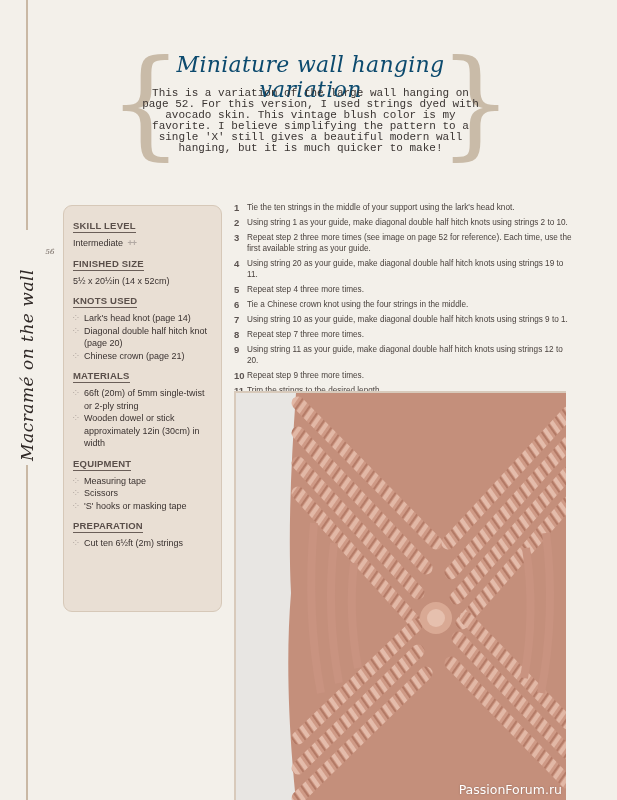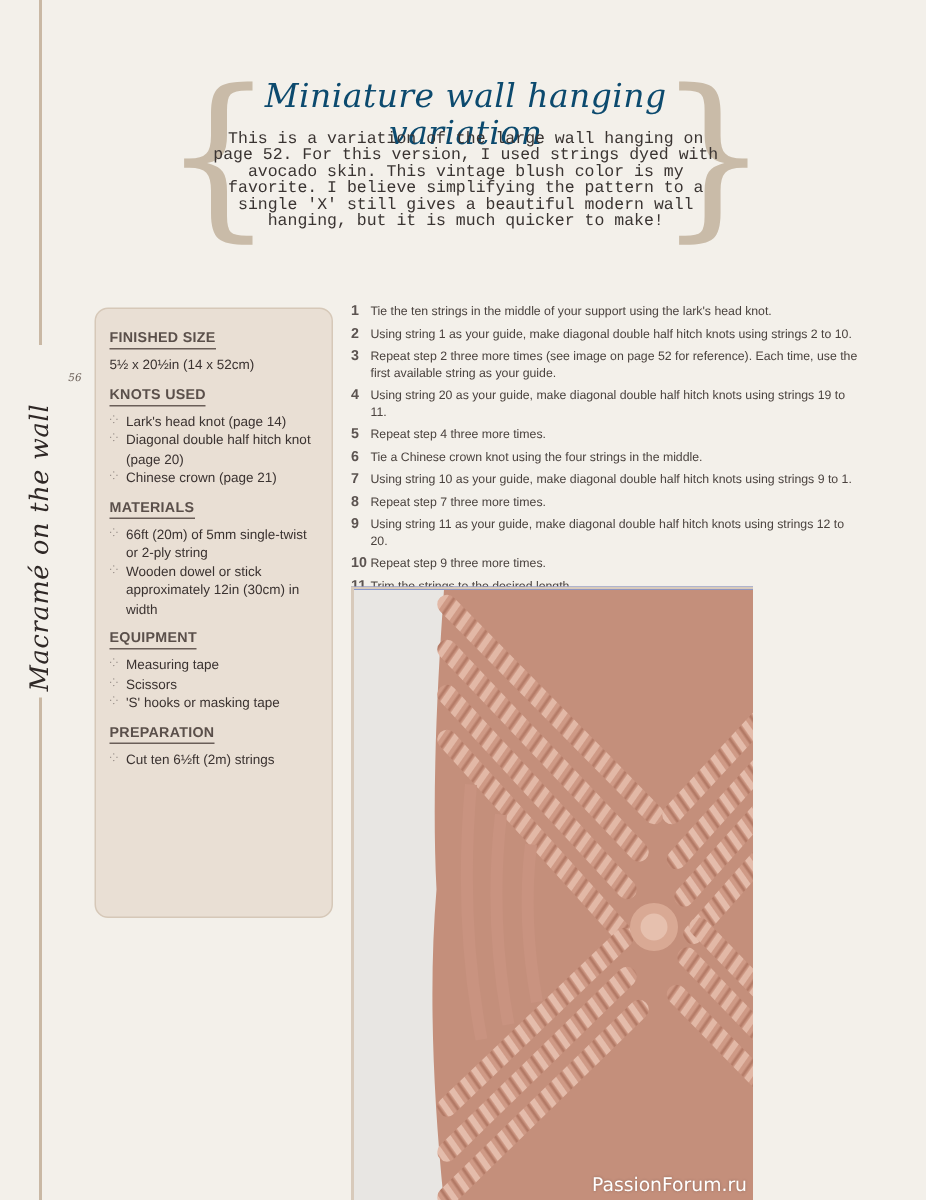--- a/index.html
+++ b/index.html
@@ -52,21 +52,21 @@
     .sb-text { font-size: 9px; line-height: 12.5px; color: #3a3230; }
     .skill-icon { color: #b2a9a3; font-weight: bold; letter-spacing: -1px; margin-left: 2px; }
     .sb-list { list-style: none; margin: 0; padding: 0; }
     .sb-list li { font-size: 9px; line-height: 12.5px; color: #3a3230; position: relative; padding-left: 11px; }
     .bullet-icon { position: absolute; left: 0; top: 0; color: #8f8580; font-size: 7px; }
     .steps { position: absolute; left: 234px; top: 203px; width: 340px; list-style: none; margin: 0; padding: 0; }
     .step { display: flex; font-size: 8.2px; line-height: 10.8px; color: #4a423e; margin-bottom: 4.3px; }
     .step-num { width: 11px; flex: none; font-size: 9.5px; font-weight: bold; color: #5b5350; margin-right: 2px; }
     .step-text { flex: 1; }
     .photo {
-      position: absolute; left: 234px; top: 391px; width: 268px; height: 409px; overflow: hidden;
+      position: absolute; left: 234px; top: 391px; width: 332px; height: 409px; overflow: hidden;
       background: #1d4ed8; border-top: 2px solid #d8cabb; border-left: 2px solid #d8cabb; box-sizing: border-box;
     }
     .photo svg { display: block; }
     .watermark {
       position: absolute; right: 4px; bottom: 3px; font-size: 12.5px; color: #ffffff;
       font-family: "DejaVu Sans", sans-serif; text-shadow: 0 0 2px rgba(0,0,0,0.25);
     }
   </style>
 </head>
 <body>
@@ -77,20 +77,27 @@
 <div class="left-rule-bottom"></div>
 
 <section class="intro">
   <div class="brace left">{</div>
   <div class="brace right">}</div>
   <h1 class="intro-title" style="margin:0;font-weight:normal;">Miniature wall hanging variation</h1>
   <p class="intro-body" style="margin:0;">This is a variation of the large wall hanging on page 52. For this version, I used strings dyed with avocado skin. This vintage blush color is my favorite. I believe simplifying the pattern to a single 'X' still gives a beautiful modern wall hanging, but it is much quicker to make!</p>
 </section>
 
 <aside class="sidebar">
+  <div class="sb-section">
+    <div class="sb-heading">SKILL LEVEL</div>
+    <div class="sb-text">
+      <span>Intermediate</span>
+      <span class="skill-icon">++</span>
+    </div>
+  </div>
   <div class="sb-section">
     <div class="sb-heading">FINISHED SIZE</div>
     <div class="sb-text">5½ x 20½in (14 x 52cm)</div>
   </div>
   <div class="sb-section">
     <div class="sb-heading">KNOTS USED</div>
     <ul class="sb-list">
       <li><span class="bullet-icon">⁘</span><span>Lark's head knot (page 14)</span></li>
       <li><span class="bullet-icon">⁘</span><span>Diagonal double half hitch knot (page 20)</span></li>
       <li><span class="bullet-icon">⁘</span><span>Chinese crown (page 21)</span></li>

